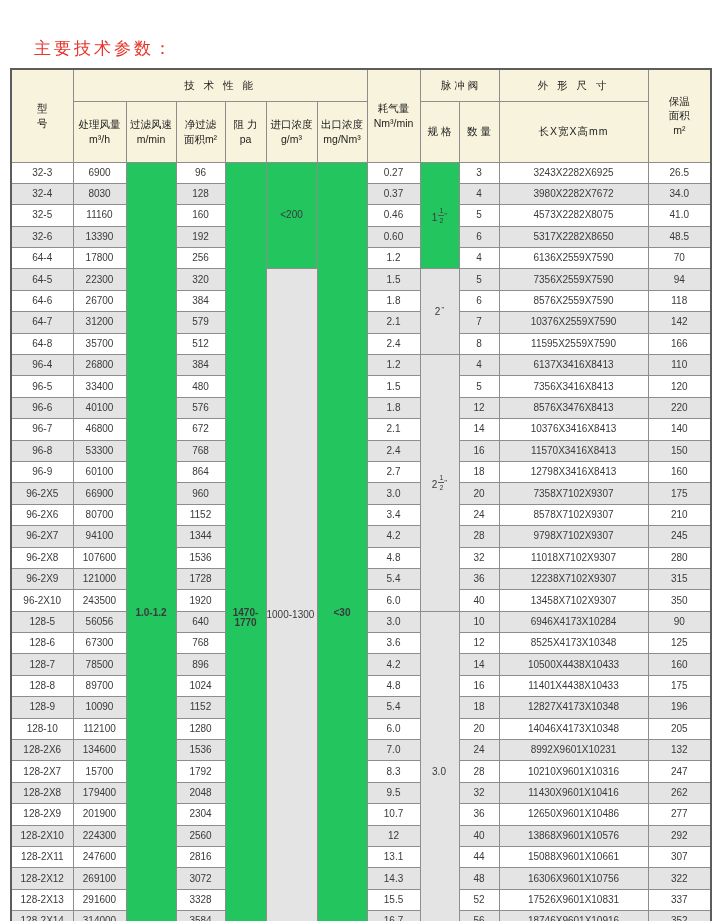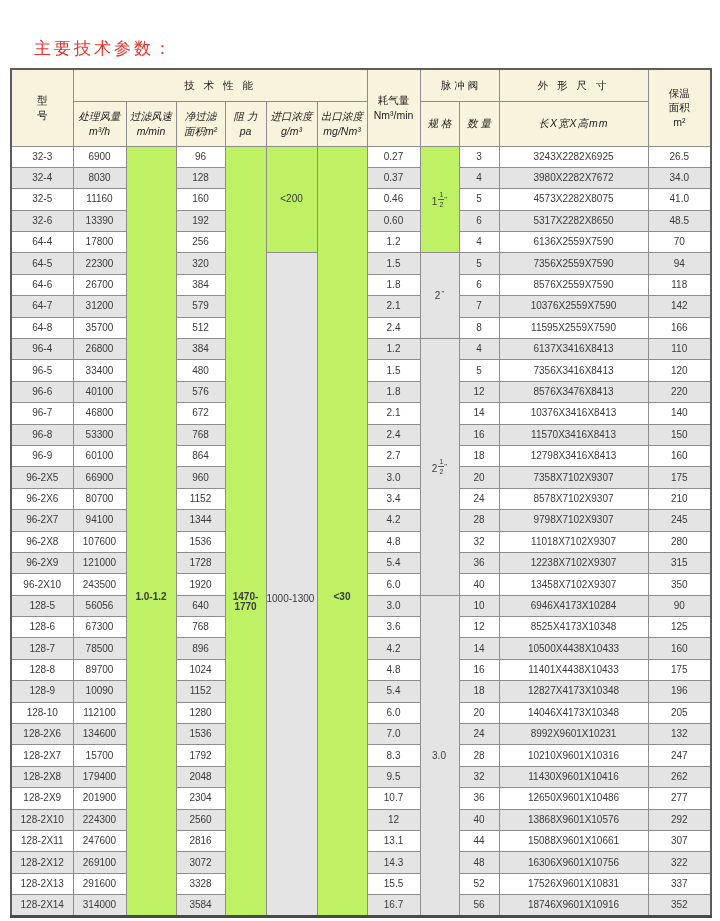--- a/index.html
+++ b/index.html
@@ -17,27 +17,27 @@
     border:2px solid #5c5c5c;border-bottom:3px solid #4a4a4a;
   }
   th,td{
     border:1px solid #8d8d8d;padding:0;margin:0;
     text-align:center;vertical-align:middle;overflow:hidden;
   }
   thead th{
     background:#f7f3dc;font-weight:normal;font-size:10.5px;color:#222;line-height:1.4;
   }
   thead tr.h1{height:32px;}
-  thead tr.h2{height:45px;font-style:italic;}
+  thead tr.h2{height:61px;}
   .sp{letter-spacing:3px;}
   .sp2{letter-spacing:1px;}
   tbody tr{height:21.4px;}
   tbody td{font-size:10px;color:#3a3a3a;background:#ffffff;line-height:1;}
   tbody tr.band td{background:#e4e4e4;}
-  tbody td.merged{background:#bef264;position:relative;}
+  tbody td.merged{background:#22c55e;position:relative;}
   td.merged .off{position:absolute;top:58%;left:0;width:100%;text-align:center;font-weight:bold;}
   td.merged .off2{position:absolute;top:51.5%;left:0;width:100%;text-align:left;}
   .vfrac{display:inline-block;vertical-align:-2px;font-size:7px;line-height:1;text-align:center;margin-left:1px;}
   .vnum{display:block;border-bottom:1px solid #555;padding:0 1px 1px 1px;}
   .vnum:empty{border-bottom:none;padding:0;}
   .vden{display:block;padding-top:1px;}
   .quote{font-size:8px;vertical-align:3px;}
 </style>
 </head>
 <body>

